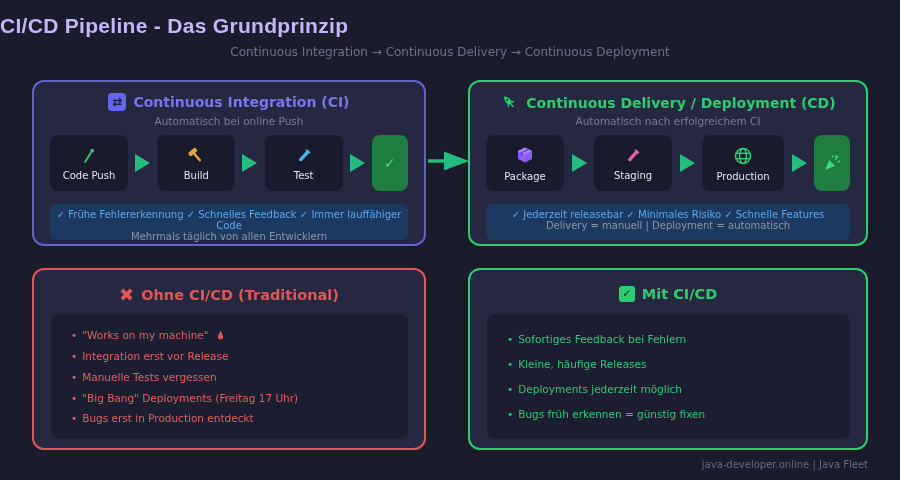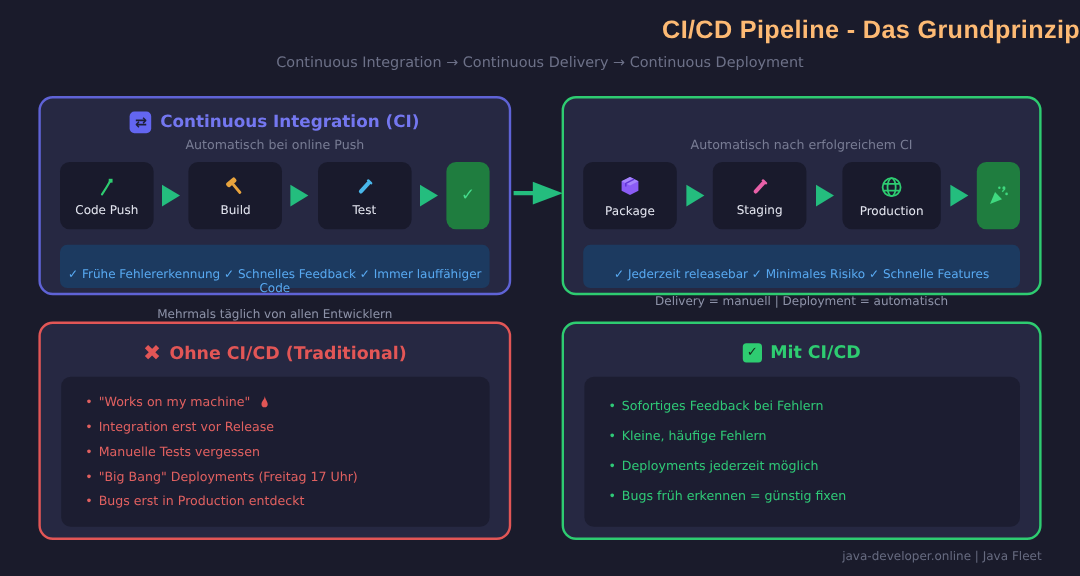--- a/index.html
+++ b/index.html
@@ -4,21 +4,21 @@
 <style>
   * { margin:0; padding:0; box-sizing:border-box; }
   html,body { background:#10111f; }
   body { font-family:"DejaVu Sans","Liberation Sans",sans-serif; }
   .canvas {
     position:relative; width:900px; height:480px; margin:0 auto;
     background:#1a1b2b; overflow:hidden; color:#e8e9f0;
   }
   .page-title {
     position:absolute; top:14px; left:0; width:100%;
-    text-align:right; font-size:21px; font-weight:bold; color:#fdba74;
+    text-align:left; font-size:21px; font-weight:bold; color:#c4b5fd;
     font-family:"Liberation Sans","DejaVu Sans",sans-serif; letter-spacing:0.3px;
   }
   .page-subtitle {
     position:absolute; top:45px; left:0; width:100%;
     text-align:center; font-size:12px; color:#6d7188;
   }
   .panel {
     position:absolute; border-radius:12px; background:#262842;
   }
   .panel.ci    { left:32px;  top:80px;  width:394px; height:166px; border:2px solid #5f63d6; }
@@ -64,24 +64,24 @@
   }
   .success-check { color:#45db8b; font-size:14px; font-weight:bold; }
   .flow-arrow {
     width:0; height:0;
     border-left:15px solid #24bd7e;
     border-top:9px solid transparent;
     border-bottom:9px solid transparent;
   }
   .band {
     position:absolute; top:122px; left:16px; right:16px; height:36px;
-    background:#1c3a60; border-radius:6px; text-align:center; padding-top:20px;
+    background:#1c3a60; border-radius:6px; text-align:center; padding-top:5px;
   }
   .band-benefits { font-size:10px; color:#58a9f1; }
-  .band-note { font-size:10px; color:#8e93a9; margin-top:11px; }
+  .band-note { font-size:10px; color:#8e93a9; margin-top:0; }
   .big-arrow { position:absolute; left:427px; top:148px; }
   .list-panel {
     position:absolute; top:44px; left:17px; right:16px; height:125px;
     background:#1c1d31; border-radius:8px;
     display:flex; flex-direction:column; justify-content:space-evenly;
     padding:6px 20px;
   }
   .list-item { font-size:10.5px; display:flex; align-items:center; gap:5px; }
   .list-item::before { content:"• "; }
   .bad  .list-item { color:#e06060; }
@@ -146,20 +146,32 @@
       <div class="band-note">Mehrmals täglich von allen Entwicklern</div>
     </div>
   </section>
 
   <svg class="big-arrow" width="44" height="26" viewBox="0 0 44 26">
     <line x1="1" y1="13" x2="20" y2="13" stroke="#24bd7e" stroke-width="3.5"></line>
     <polygon points="17,3.5 42,13 17,22.5" fill="#24bd7e"></polygon>
   </svg>
 
   <section class="panel cd">
+    <div class="panel-header">
+      <svg width="19" height="19" viewBox="0 0 20 20">
+        <g transform="rotate(-42 10 10)">
+          <path d="M10 1.5 C12.4 3.6 13.2 7.2 12.4 10.6 L10 13 L7.6 10.6 C6.8 7.2 7.6 3.6 10 1.5 Z" fill="#2ecc71"></path>
+          <path d="M7.7 9.4 L5.1 13 L8 12.3 Z" fill="#2ecc71"></path>
+          <path d="M12.3 9.4 L14.9 13 L12 12.3 Z" fill="#2ecc71"></path>
+          <rect x="9.2" y="12.8" width="1.6" height="3.4" rx="0.8" fill="#2ecc71"></rect>
+          <circle cx="10" cy="6.4" r="1.2" fill="#1a4d2e"></circle>
+        </g>
+      </svg>
+      <span>Continuous Delivery / Deployment (CD)</span>
+    </div>
     <div class="panel-sub">Automatisch nach erfolgreichem CI</div>
 
     <div class="steps">
       <div class="tile">
         <svg width="22" height="22" viewBox="0 0 22 22">
           <path d="M11 2.5 L18 6 V14 L11 17.5 L4 14 V6 Z" fill="#8b5cf6"></path>
           <path d="M11 2.5 L18 6 L11 9.5 L4 6 Z" fill="#a584fa"></path>
           <path d="M14.5 4.2 L7.5 7.8 V10.4" stroke="#5e33d4" stroke-width="1.2" fill="none"></path>
         </svg>
         <span class="tile-label">Package</span>
@@ -220,21 +232,21 @@
     </div>
   </section>
 
   <section class="panel good">
     <div class="panel-header">
       <span class="checkbox-badge">✓</span>
       <span>Mit CI/CD</span>
     </div>
     <div class="list-panel">
       <div class="list-item">Sofortiges Feedback bei Fehlern</div>
-      <div class="list-item">Kleine, häufige Fehlern</div>
+      <div class="list-item">Kleine, häufige Releases</div>
       <div class="list-item">Deployments jederzeit möglich</div>
       <div class="list-item">Bugs früh erkennen = günstig fixen</div>
     </div>
   </section>
 
   <div class="footer-credit">java-developer.online | Java Fleet</div>
 
 </div>
 
 </body></html>

